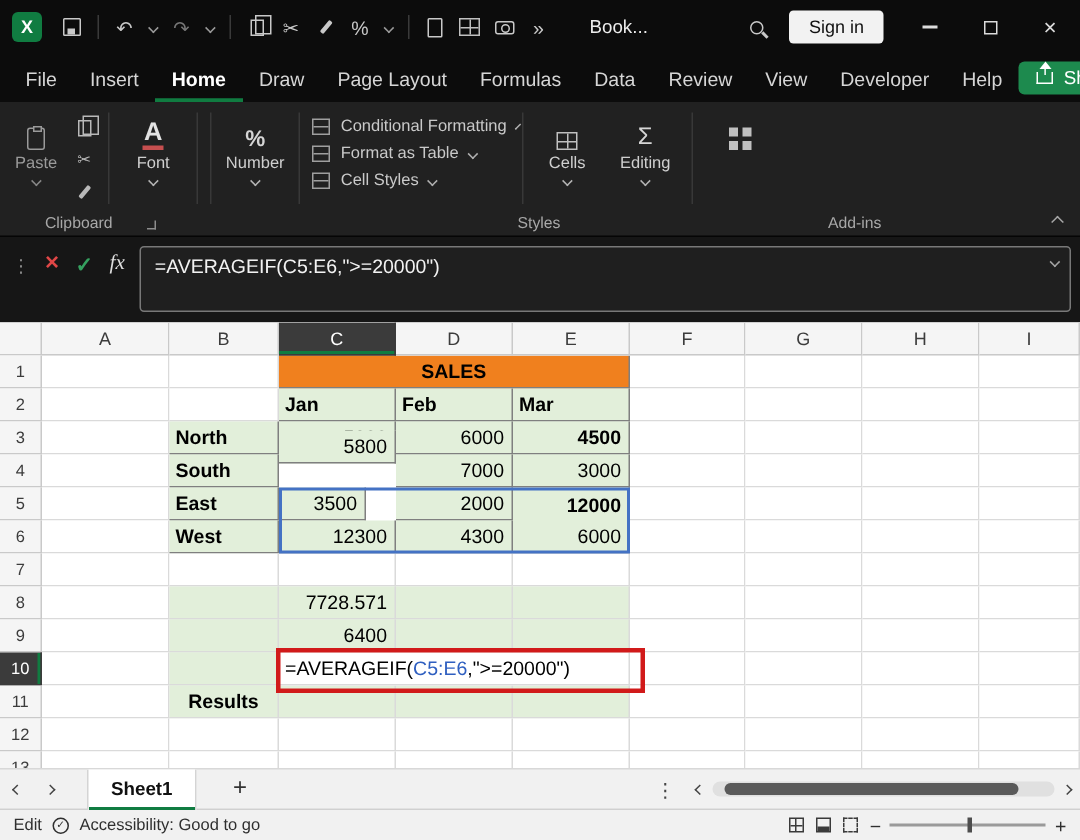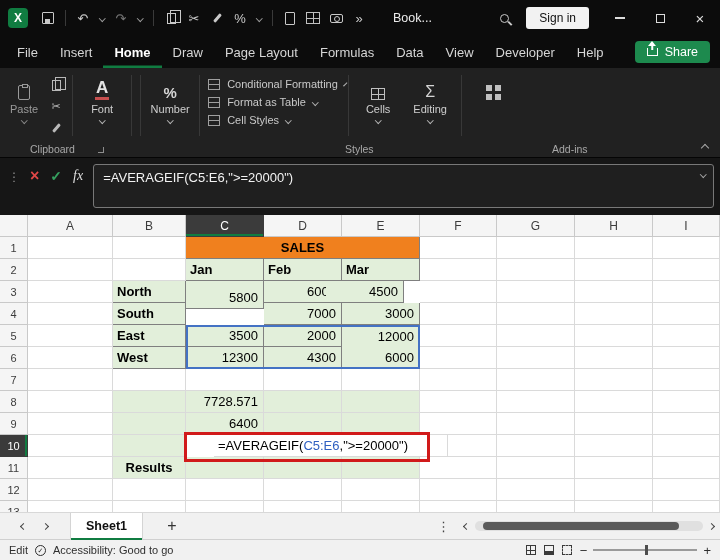--- a/index.html
+++ b/index.html
@@ -115,21 +115,21 @@
   .cell.center{justify-content:center}
   .cell.num{justify-content:flex-end;padding-right:5px}
   .cell.tb{border-right:1px solid #7f7f7f;border-bottom:1px solid #7f7f7f}
   .cell.edit{background:#fff;z-index:3;padding-left:4px}
   .fref{color:var(--formula-ref-blue,#2F5FC0)}
   .overlay{position:absolute;pointer-events:none;background:transparent}
   .overlay.reference{z-index:4}
   .overlay.annotation{z-index:6}
 
   
-  .tabstrip{height:27px;background:#f1f1f1;display:flex;align-items:center;color:#444;padding-left:12px;border-top:1px solid #d8d8d8}
+  .tabstrip{height:27px;background:#f1f1f1;display:flex;align-items:center;color:#444;padding-left:0;border-top:1px solid #d8d8d8}
   .tab-nav{width:22px;display:flex;align-items:center;justify-content:center;color:#555}
   .sheettabs{display:flex;height:27px;margin-left:14px}
   .sheettab{height:27px;background:#fff;display:flex;align-items:center;padding:0 15px;font-weight:bold;font-size:12.5px;
     color:#111;border-left:1px solid #d4d4d4;border-right:1px solid #d4d4d4;box-shadow:inset 0 -2px 0 var(--accent-green,#107C41)}
   .addsheet{width:30px;display:flex;align-items:center;justify-content:center;font-size:16px;color:#333;margin-left:14px}
   .tab-right{margin-left:auto;display:flex;align-items:center;gap:6px;padding-right:6px}
   .tab-dots{color:#444;font-size:13px;margin-right:8px}
   .hs-track{width:228px;height:10px;background:#e0e0e0;border-radius:5px;position:relative}
   .hs-thumb{position:absolute;left:8px;top:1px;width:196px;height:8px;background:#5a5a5a;border-radius:4px}
   .sc-ar{color:#444;width:5px;height:5px;border-width:1.5px}
@@ -210,20 +210,21 @@
 
 <div class="menubar">
   <div class="menu-tabs">
       <div class="menuitem">File</div>
       <div class="menuitem">Insert</div>
       <div class="menuitem active">Home</div>
       <div class="menuitem">Draw</div>
       <div class="menuitem">Page Layout</div>
       <div class="menuitem">Formulas</div>
       <div class="menuitem">Data</div>
+      <div class="menuitem">Review</div>
       <div class="menuitem">View</div>
       <div class="menuitem">Developer</div>
       <div class="menuitem">Help</div>
     </div>
   <div class="share-btn">
     <span class="share-ic"></span>
     <span>Share</span>
   </div>
 </div>
 
@@ -353,41 +354,41 @@
     <div class="cell green bold tb" style="left: 264px; top: 44px; width: 78px; height: 22px;">Feb</div>
     <div class="cell" style="left: 420px; top: 44px; width: 77px; height: 22px;"></div>
     <div class="cell" style="left: 497px; top: 44px; width: 78px; height: 22px;"></div>
     <div class="cell" style="left: 575px; top: 44px; width: 78px; height: 22px;"></div>
     <div class="cell" style="left: 653px; top: 44px; width: 67px; height: 22px;"></div>
     <div class="hcell rowh" style="left: 0px; top: 66px; width: 28px; height: 22px;">3</div>
     <div class="cell" style="left: 28px; top: 66px; width: 85px; height: 22px;"></div>
     <div class="cell green bold tb" style="left: 113px; top: 66px; width: 73px; height: 22px;">North</div>
     <div class="cell green num tb" style="left: 186px; top: 66px; width: 78px; height: 22px;">5000</div>
     <div class="cell green num tb" style="left: 264px; top: 66px; width: 78px; height: 22px;">6000</div>
-    <div class="cell green num tb" style="left: 326px; top: 66px; width: 78px; height: 22px;">4500</div>
+    <div class="cell green num tb" style="left: 342px; top: 66px; width: 78px; height: 22px; font-weight: bold;">4500</div>
     <div class="cell" style="left: 420px; top: 66px; width: 77px; height: 22px;"></div>
     <div class="cell" style="left: 497px; top: 66px; width: 78px; height: 22px;"></div>
     <div class="cell" style="left: 575px; top: 66px; width: 78px; height: 22px;"></div>
     <div class="cell" style="left: 653px; top: 66px; width: 67px; height: 22px;"></div>
     <div class="hcell rowh" style="left: 0px; top: 88px; width: 28px; height: 22px;">4</div>
     <div class="cell" style="left: 28px; top: 88px; width: 85px; height: 22px;"></div>
     <div class="cell green bold tb" style="left: 113px; top: 88px; width: 73px; height: 22px;">South</div>
     <div class="cell green num tb" style="left: 186px; top: 72px; width: 78px; height: 22px;">5800</div>
     <div class="cell green num tb" style="left: 264px; top: 88px; width: 78px; height: 22px;">7000</div>
     <div class="cell green num tb" style="left: 342px; top: 88px; width: 78px; height: 22px;">3000</div>
     <div class="cell" style="left: 420px; top: 88px; width: 77px; height: 22px;"></div>
     <div class="cell" style="left: 497px; top: 88px; width: 78px; height: 22px;"></div>
     <div class="cell" style="left: 575px; top: 88px; width: 78px; height: 22px;"></div>
     <div class="cell" style="left: 653px; top: 88px; width: 67px; height: 22px;"></div>
     <div class="hcell rowh" style="left: 0px; top: 110px; width: 28px; height: 22px;">5</div>
     <div class="cell" style="left: 28px; top: 110px; width: 85px; height: 22px;"></div>
     <div class="cell green bold tb" style="left: 113px; top: 110px; width: 73px; height: 22px;">East</div>
-    <div class="cell green num tb" style="left: 186px; top: 110px; width: 78px; height: 22px;">3500</div>
+    <div class="cell green num tb" style="left: 186px; top: 110px; width: 58px; height: 22px;">3500</div>
     <div class="cell green num tb" style="left: 264px; top: 110px; width: 78px; height: 22px;">2000</div>
-    <div class="cell green num tb" style="left: 342px; top: 110px; width: 78px; height: 24px;">12000</div>
+    <div class="cell green num tb" style="left: 342px; top: 110px; width: 78px; height: 24px; font-weight: bold;">12000</div>
     <div class="cell" style="left: 420px; top: 110px; width: 77px; height: 22px;"></div>
     <div class="cell" style="left: 497px; top: 110px; width: 78px; height: 22px;"></div>
     <div class="cell" style="left: 575px; top: 110px; width: 78px; height: 22px;"></div>
     <div class="cell" style="left: 653px; top: 110px; width: 67px; height: 22px;"></div>
     <div class="hcell rowh" style="left: 0px; top: 132px; width: 28px; height: 22px;">6</div>
     <div class="cell" style="left: 28px; top: 132px; width: 85px; height: 22px;"></div>
     <div class="cell green bold tb" style="left: 113px; top: 132px; width: 73px; height: 22px;">West</div>
     <div class="cell green num tb" style="left: 186px; top: 132px; width: 78px; height: 22px;">12300</div>
     <div class="cell green num tb" style="left: 264px; top: 132px; width: 78px; height: 22px;">4300</div>
     <div class="cell green num tb" style="left: 342px; top: 132px; width: 78px; height: 22px;">6000</div>
@@ -421,21 +422,21 @@
     <div class="cell green num" style="left: 186px; top: 198px; width: 78px; height: 22px;">6400</div>
     <div class="cell green" style="left: 264px; top: 198px; width: 78px; height: 22px;"></div>
     <div class="cell green" style="left: 342px; top: 198px; width: 78px; height: 22px;"></div>
     <div class="cell" style="left: 420px; top: 198px; width: 77px; height: 22px;"></div>
     <div class="cell" style="left: 497px; top: 198px; width: 78px; height: 22px;"></div>
     <div class="cell" style="left: 575px; top: 198px; width: 78px; height: 22px;"></div>
     <div class="cell" style="left: 653px; top: 198px; width: 67px; height: 22px;"></div>
     <div class="hcell rowh sel" style="left: 0px; top: 220px; width: 28px; height: 22px;">10</div>
     <div class="cell" style="left: 28px; top: 220px; width: 85px; height: 22px;"></div>
     <div class="cell green" style="left: 113px; top: 220px; width: 73px; height: 22px;"></div>
-    <div class="cell edit" style="left: 186px; top: 220px; width: 234px; height: 22px; margin-left: 28px;">
+    <div class="cell edit" style="left: 186px; top: 220px; width: 234px; height: 22px;">
       <span>=AVERAGEIF(</span>
       <span class="fref">C5:E6</span>
       <span>,"&gt;=20000")</span>
     </div>
     <div class="cell" style="left: 420px; top: 220px; width: 77px; height: 22px;"></div>
     <div class="cell" style="left: 497px; top: 220px; width: 78px; height: 22px;"></div>
     <div class="cell" style="left: 575px; top: 220px; width: 78px; height: 22px;"></div>
     <div class="cell" style="left: 653px; top: 220px; width: 67px; height: 22px;"></div>
     <div class="hcell rowh" style="left: 0px; top: 242px; width: 28px; height: 22px;">11</div>
     <div class="cell" style="left: 28px; top: 242px; width: 85px; height: 22px;"></div>

